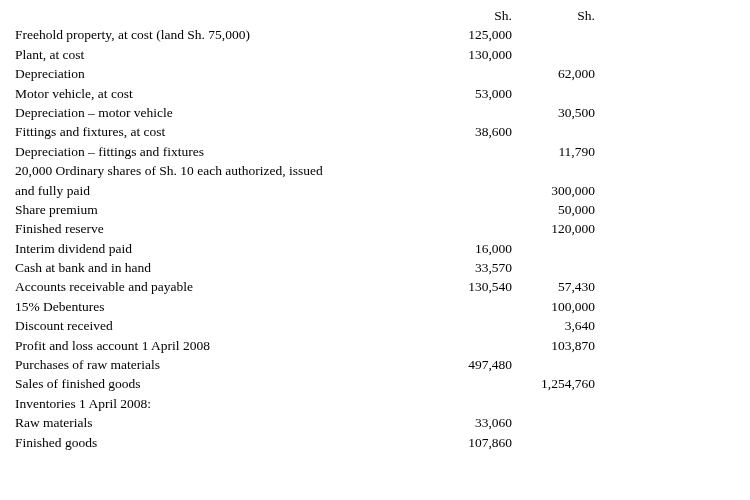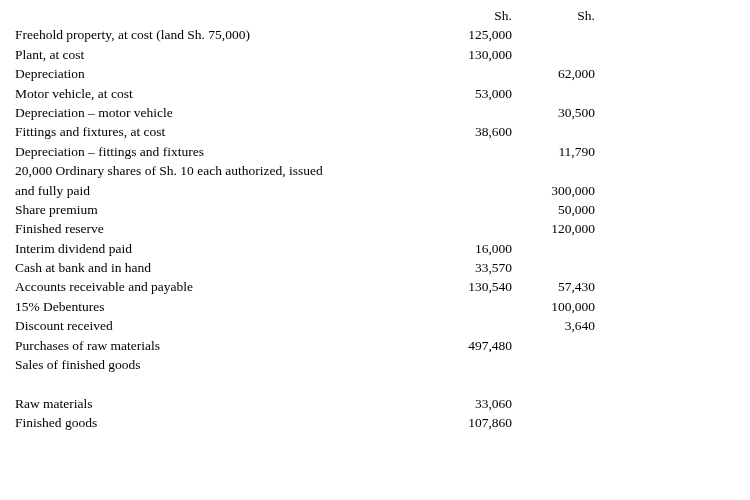--- a/index.html
+++ b/index.html
@@ -123,33 +123,40 @@
     <span class="num debit"></span>
     <span class="num credit">100,000</span>
   </div>
 
   <div class="row">
     <span class="label">Discount received</span>
     <span class="num debit"></span>
     <span class="num credit">3,640</span>
   </div>
 
+  <div class="row">
+    <span class="label">Profit and loss account 1 April 2008</span>
+    <span class="num debit"></span>
+    <span class="num credit">103,870</span>
+  </div>
 
   <div class="row">
     <span class="label">Purchases of raw materials</span>
     <span class="num debit">497,480</span>
     <span class="num credit"></span>
   </div>
 
   <div class="row">
     <span class="label">Sales of finished goods</span>
     <span class="num debit"></span>
+    <span class="num credit">1,254,760</span>
   </div>
 
   <div class="row">
+    <span class="label">Inventories 1 April 2008:</span>
     <span class="num debit"></span>
     <span class="num credit"></span>
   </div>
 
   <div class="row">
     <span class="label">Raw materials</span>
     <span class="num debit">33,060</span>
     <span class="num credit"></span>
   </div>
 

